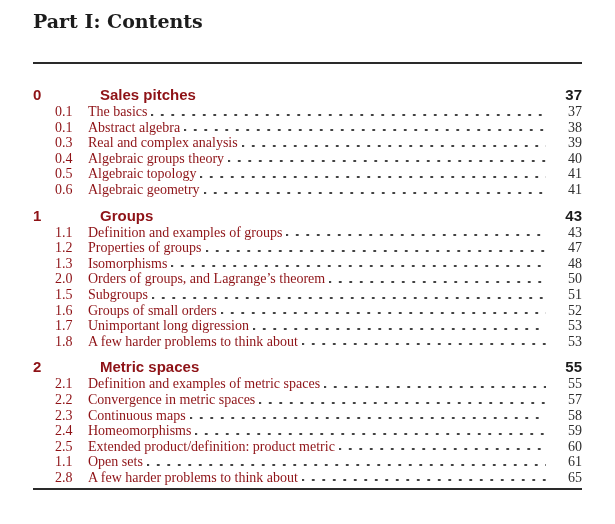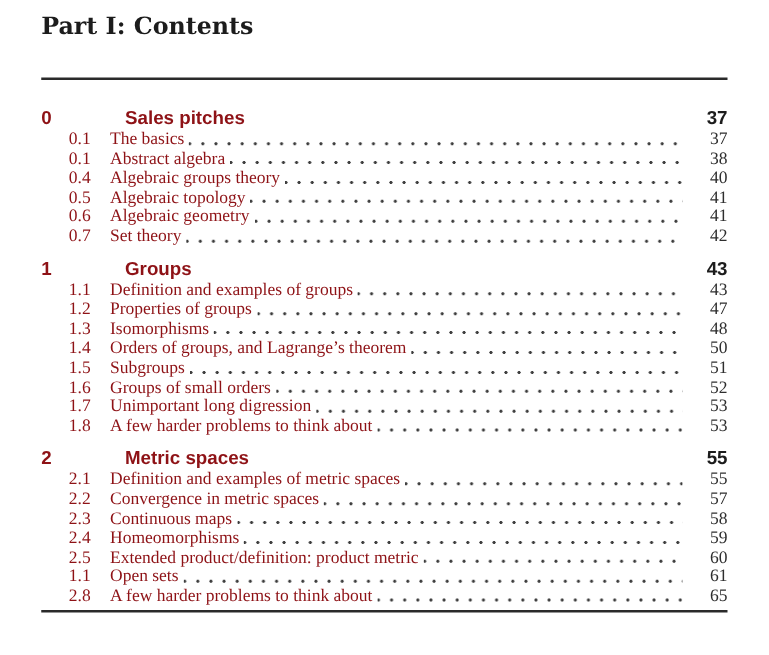--- a/index.html
+++ b/index.html
@@ -91,45 +91,45 @@
       </div>
       <div class="sec-row">
         <span class="sec-indent"></span>
         <span class="sec-num">0.1</span>
         <span class="sec-title">Abstract algebra</span>
         <span class="leader"></span>
         <span class="sec-page">38</span>
       </div>
       <div class="sec-row">
         <span class="sec-indent"></span>
+        <span class="sec-num">0.3</span>
+        <span class="sec-title">Real and complex analysis</span>
+        <span class="leader"></span>
+        <span class="sec-page">39</span>
+      </div>
+      <div class="sec-row">
+        <span class="sec-indent"></span>
         <span class="sec-num">0.4</span>
         <span class="sec-title">Algebraic groups theory</span>
         <span class="leader"></span>
         <span class="sec-page">40</span>
       </div>
       <div class="sec-row">
         <span class="sec-indent"></span>
         <span class="sec-num">0.5</span>
         <span class="sec-title">Algebraic topology</span>
         <span class="leader"></span>
         <span class="sec-page">41</span>
       </div>
       <div class="sec-row">
         <span class="sec-indent"></span>
         <span class="sec-num">0.6</span>
         <span class="sec-title">Algebraic geometry</span>
         <span class="leader"></span>
         <span class="sec-page">41</span>
-      </div>
-      <div class="sec-row">
-        <span class="sec-indent"></span>
-        <span class="sec-num">0.7</span>
-        <span class="sec-title">Set theory</span>
-        <span class="leader"></span>
-        <span class="sec-page">42</span>
       </div>
     </div>
 
     <div class="chapter">
       <div class="chapter-heading">
         <span class="chapter-num">1</span>
         <span class="chapter-title">Groups</span>
         <span class="chapter-page">43</span>
       </div>
       <div class="sec-row">
@@ -148,21 +148,21 @@
       </div>
       <div class="sec-row">
         <span class="sec-indent"></span>
         <span class="sec-num">1.3</span>
         <span class="sec-title">Isomorphisms</span>
         <span class="leader"></span>
         <span class="sec-page">48</span>
       </div>
       <div class="sec-row">
         <span class="sec-indent"></span>
-        <span class="sec-num">1.4</span>
+        <span class="sec-num">2.0</span>
         <span class="sec-title">Orders of groups, and Lagrange’s theorem</span>
         <span class="leader"></span>
         <span class="sec-page">50</span>
       </div>
       <div class="sec-row">
         <span class="sec-indent"></span>
         <span class="sec-num">1.5</span>
         <span class="sec-title">Subgroups</span>
         <span class="leader"></span>
         <span class="sec-page">51</span>

